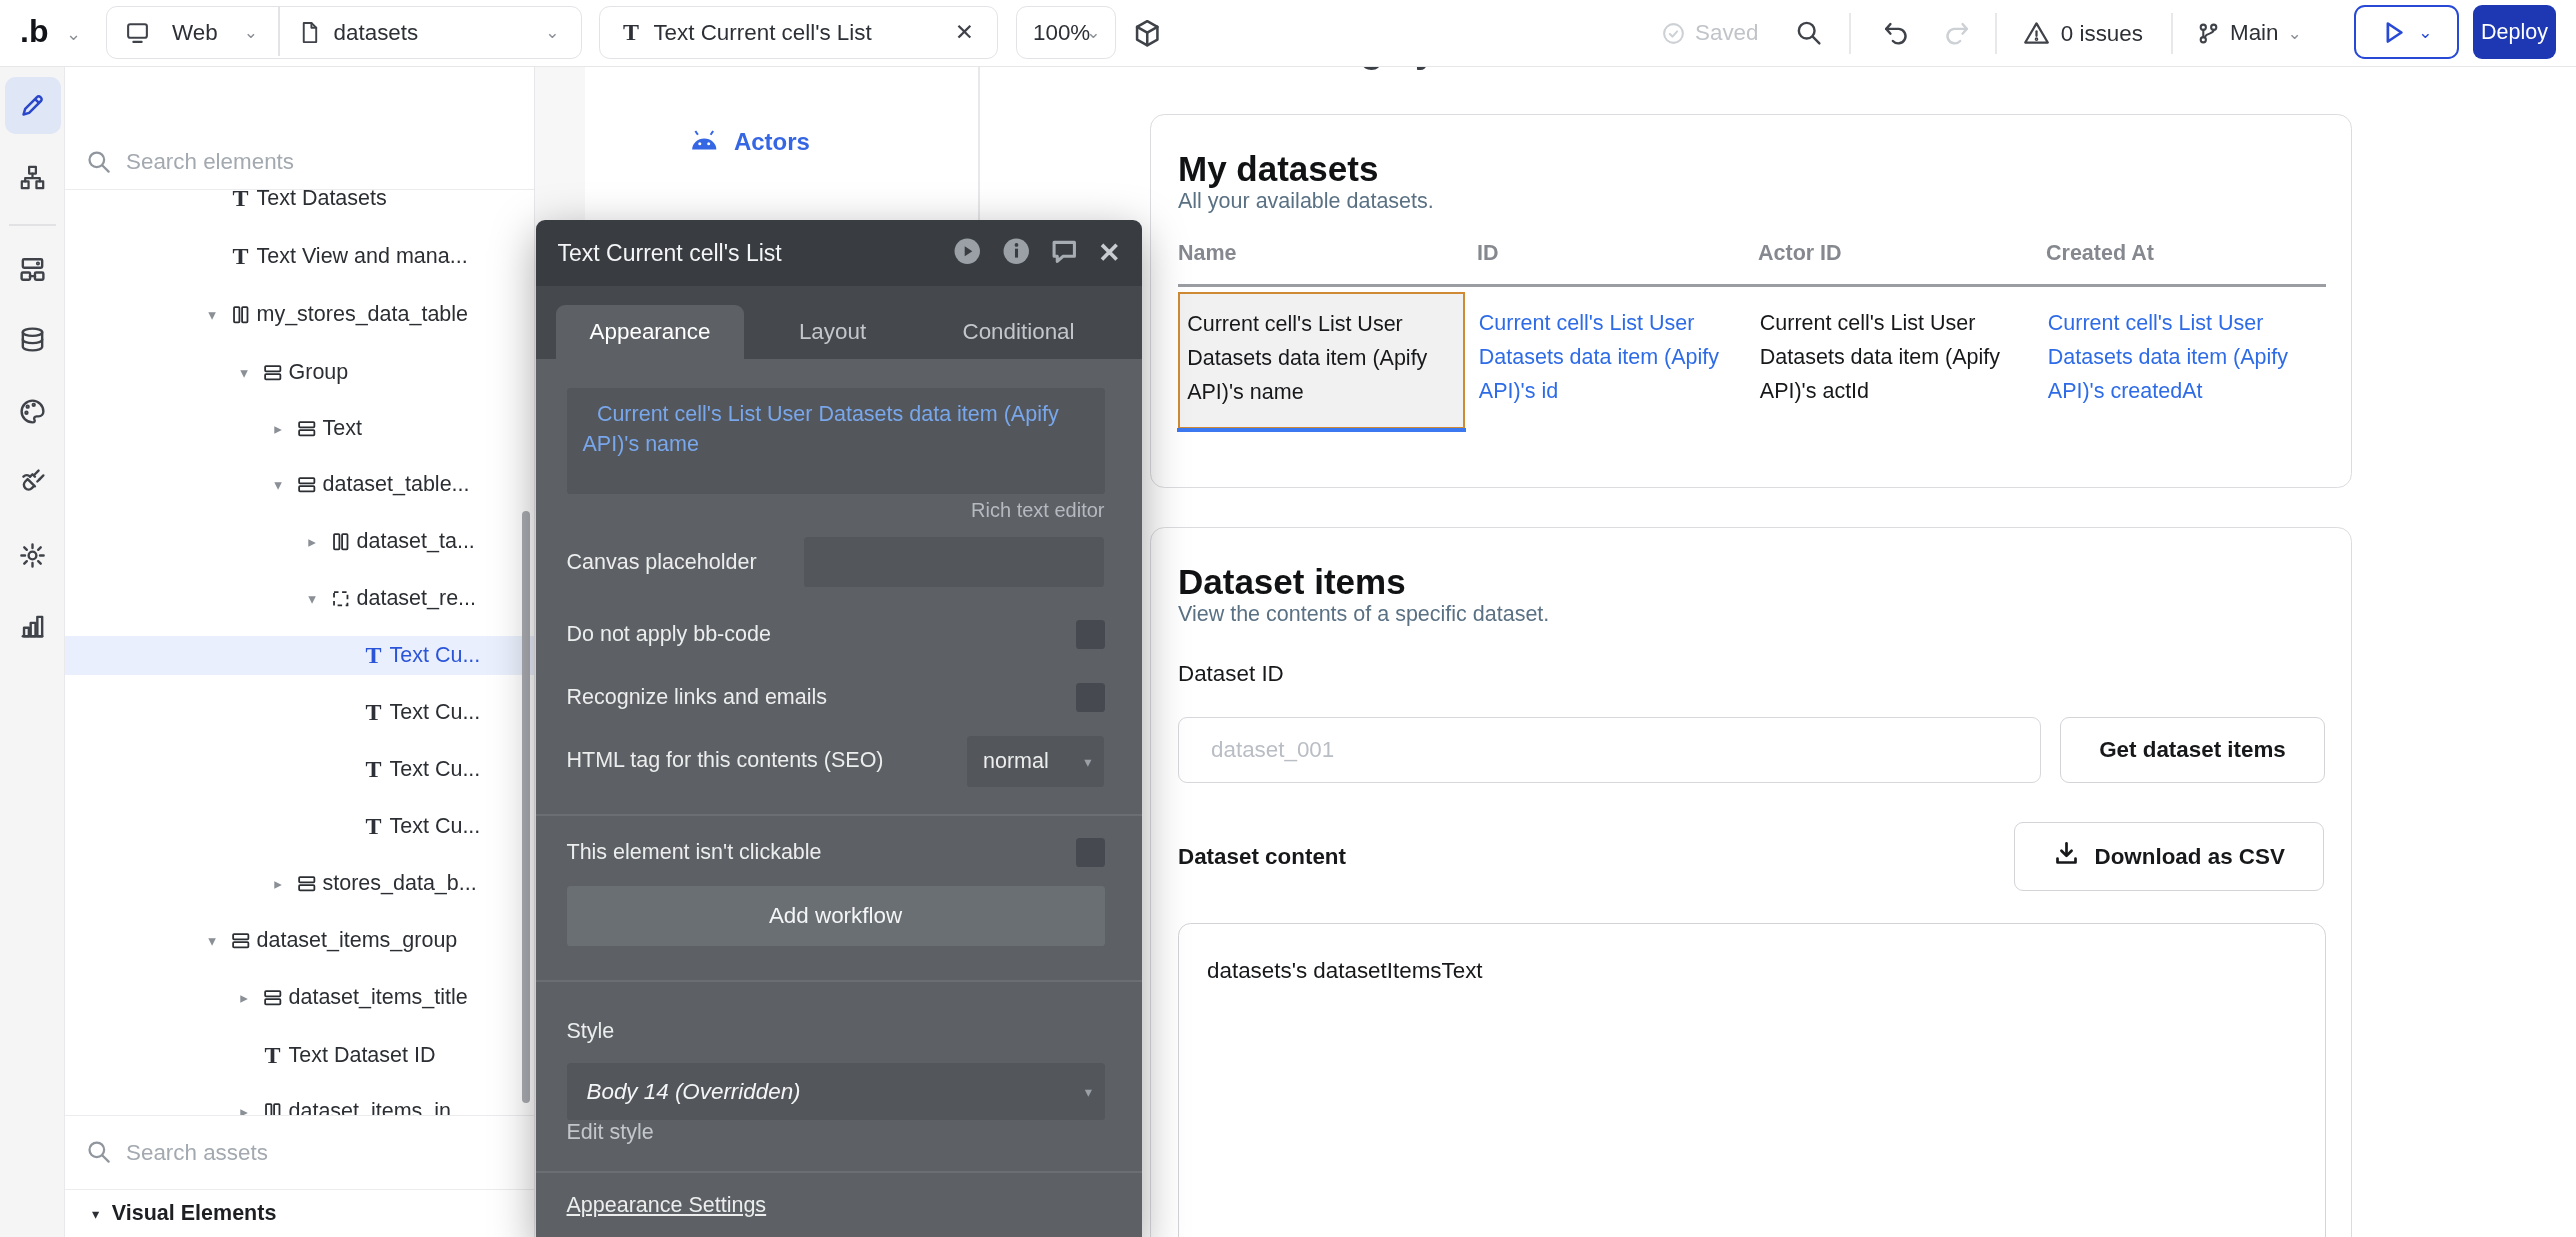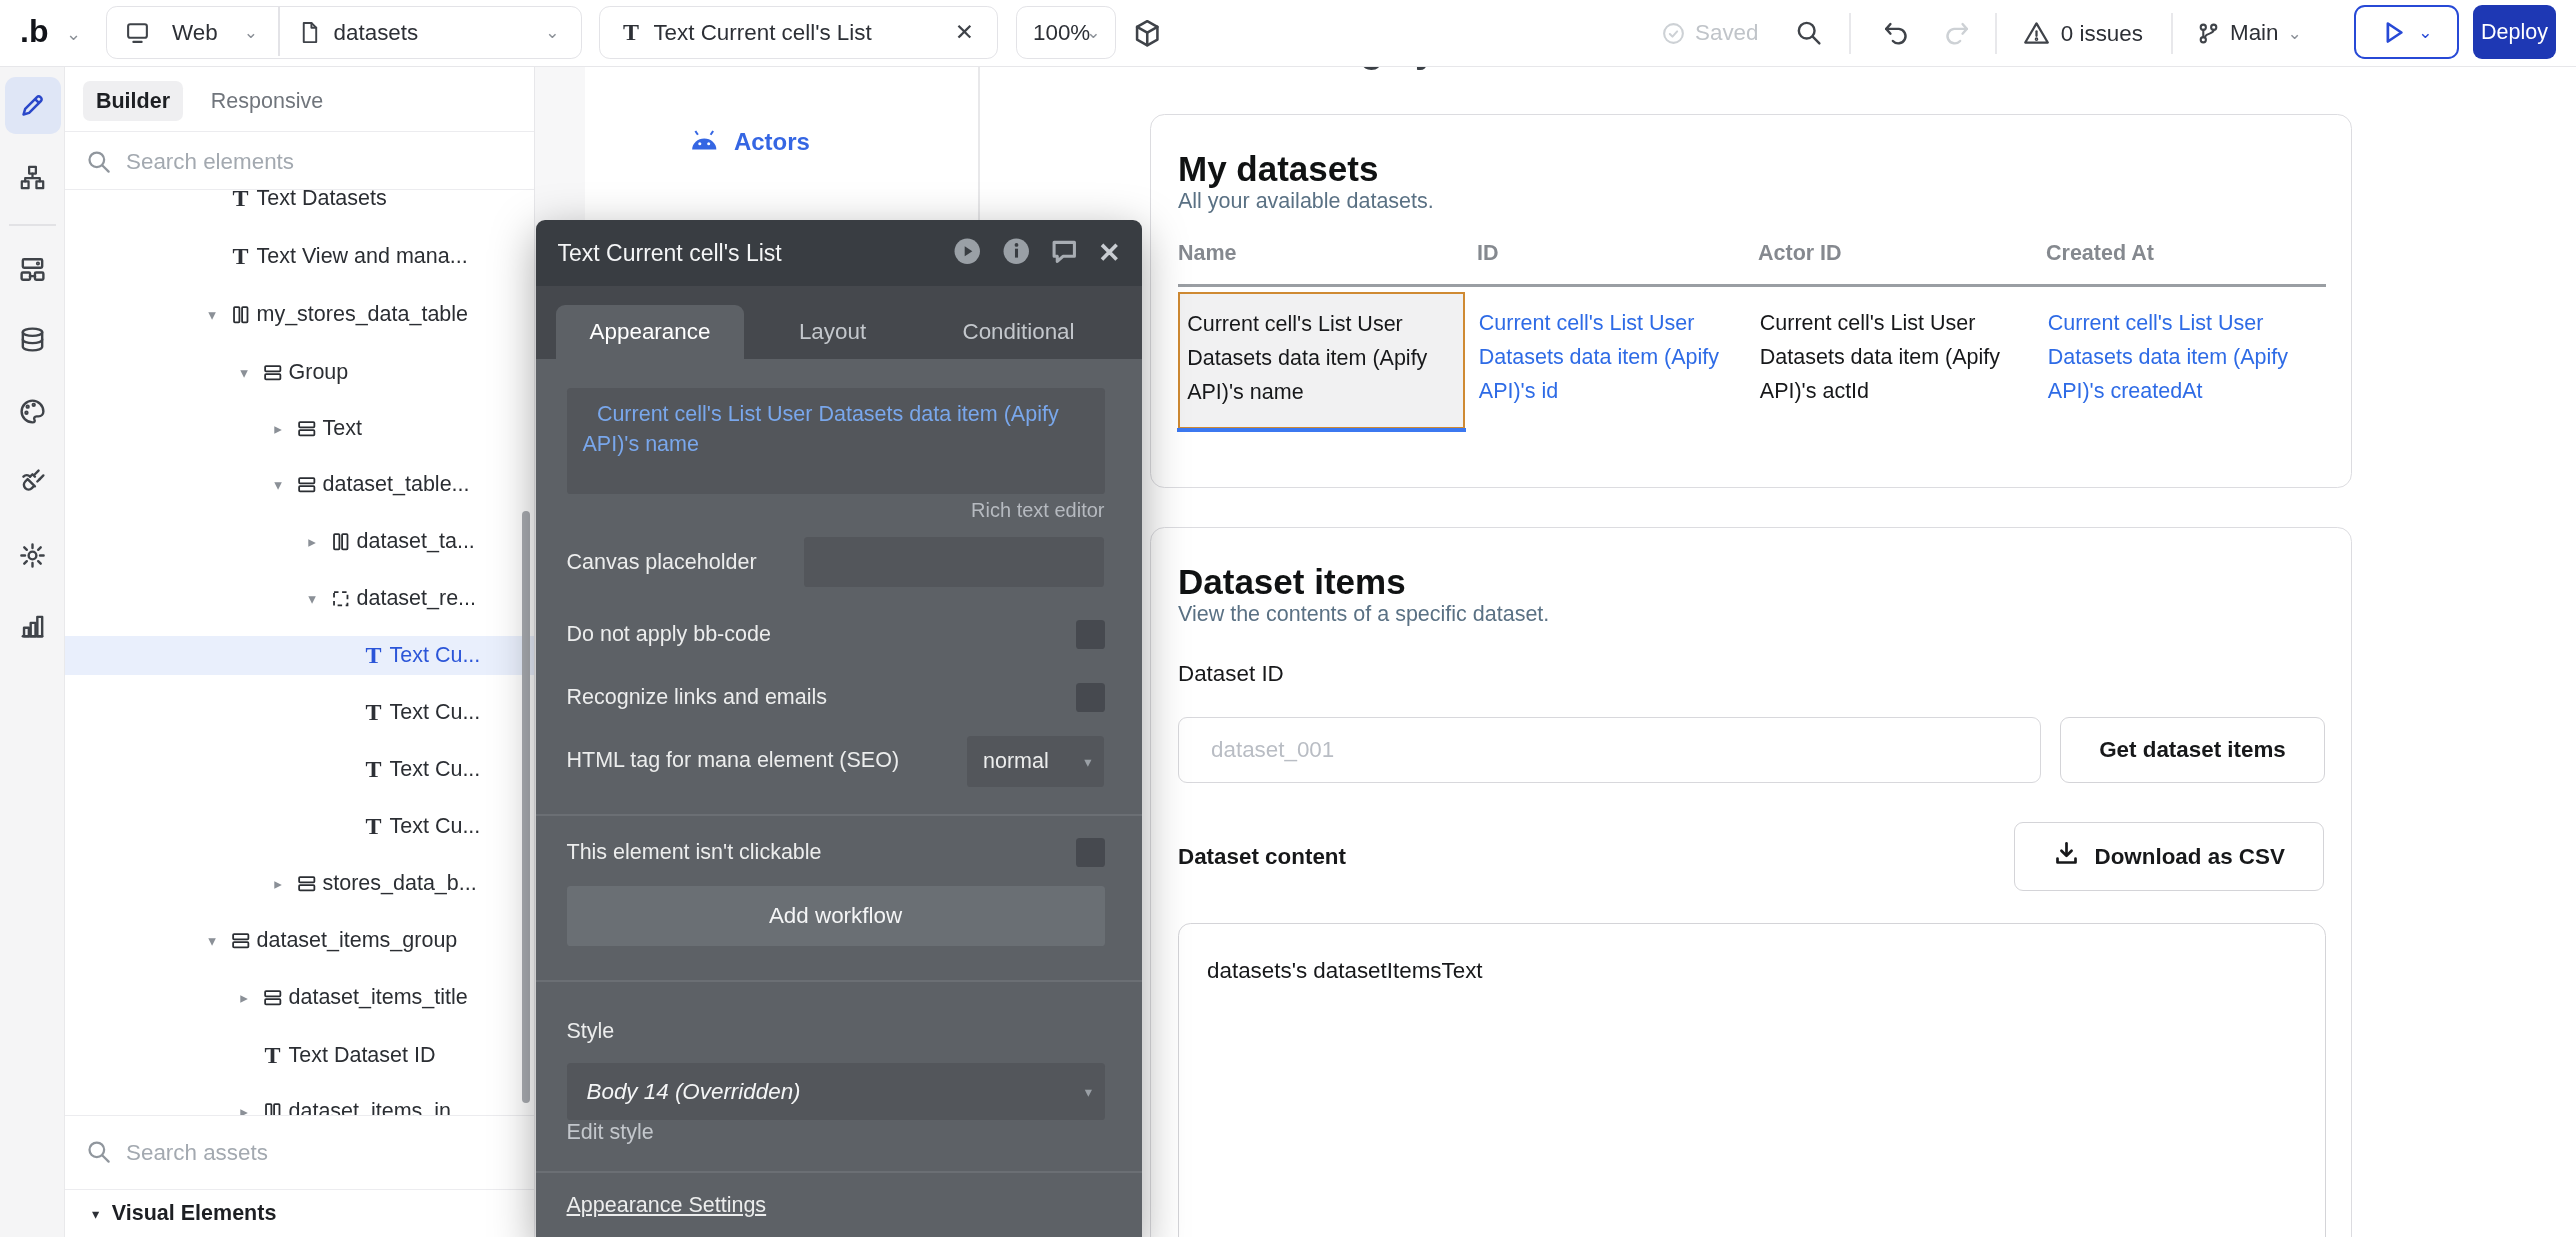--- a/index.html
+++ b/index.html
@@ -308,24 +308,20 @@
     <svg class="ic" width="29" height="29" viewBox="0 0 24 24">
         <path d="M4 20h16"></path>
         <rect x="5" y="13" width="4" height="7"></rect>
         <rect x="10.5" y="9" width="4" height="11"></rect>
         <rect x="16" y="4" width="4" height="16"></rect>
       </svg>
   </div>
 </div>
 
 <div id="builder-panel">
-  <div id="bp-tabs">
-    <div id="builder-pill">Builder</div>
-    <div id="responsive-tab">Responsive</div>
-  </div>
   <div id="bp-search">
     <span class="searchrow-ic">
       <svg class="ic" width="27" height="27" viewBox="0 0 24 24" style="stroke:#90969d;">
           <circle cx="10.5" cy="10.5" r="6.5"></circle>
           <line x1="15.5" y1="15.5" x2="21" y2="21"></line>
         </svg>
     </span>
     <input class="searchrow-input" placeholder="Search elements" style="">
   </div>
 
@@ -577,21 +573,21 @@
 
     <div class="insp-label" style="top:191px;">Canvas placeholder</div>
     <div class="insp-inset" id="cp-input"></div>
 
     <div class="insp-label" style="top:263px;">Do not apply bb-code</div>
     <div class="insp-check" style="top:261px;"></div>
 
     <div class="insp-label" style="top:326px;">Recognize links and emails</div>
     <div class="insp-check" style="top:324px;"></div>
 
-    <div class="insp-label" style="top:389px;">HTML tag for mana element (SEO)</div>
+    <div class="insp-label" style="top:389px;">HTML tag for this contents (SEO)</div>
     <div class="insp-inset" id="html-dd">
       <span>normal</span>
       <span class="dd-arrow">▾</span>
     </div>
 
     <div class="insp-div" style="top:455px;"></div>
 
     <div class="insp-label" style="top:481px;">This element isn't clickable</div>
     <div class="insp-check" style="top:479px;"></div>
 

